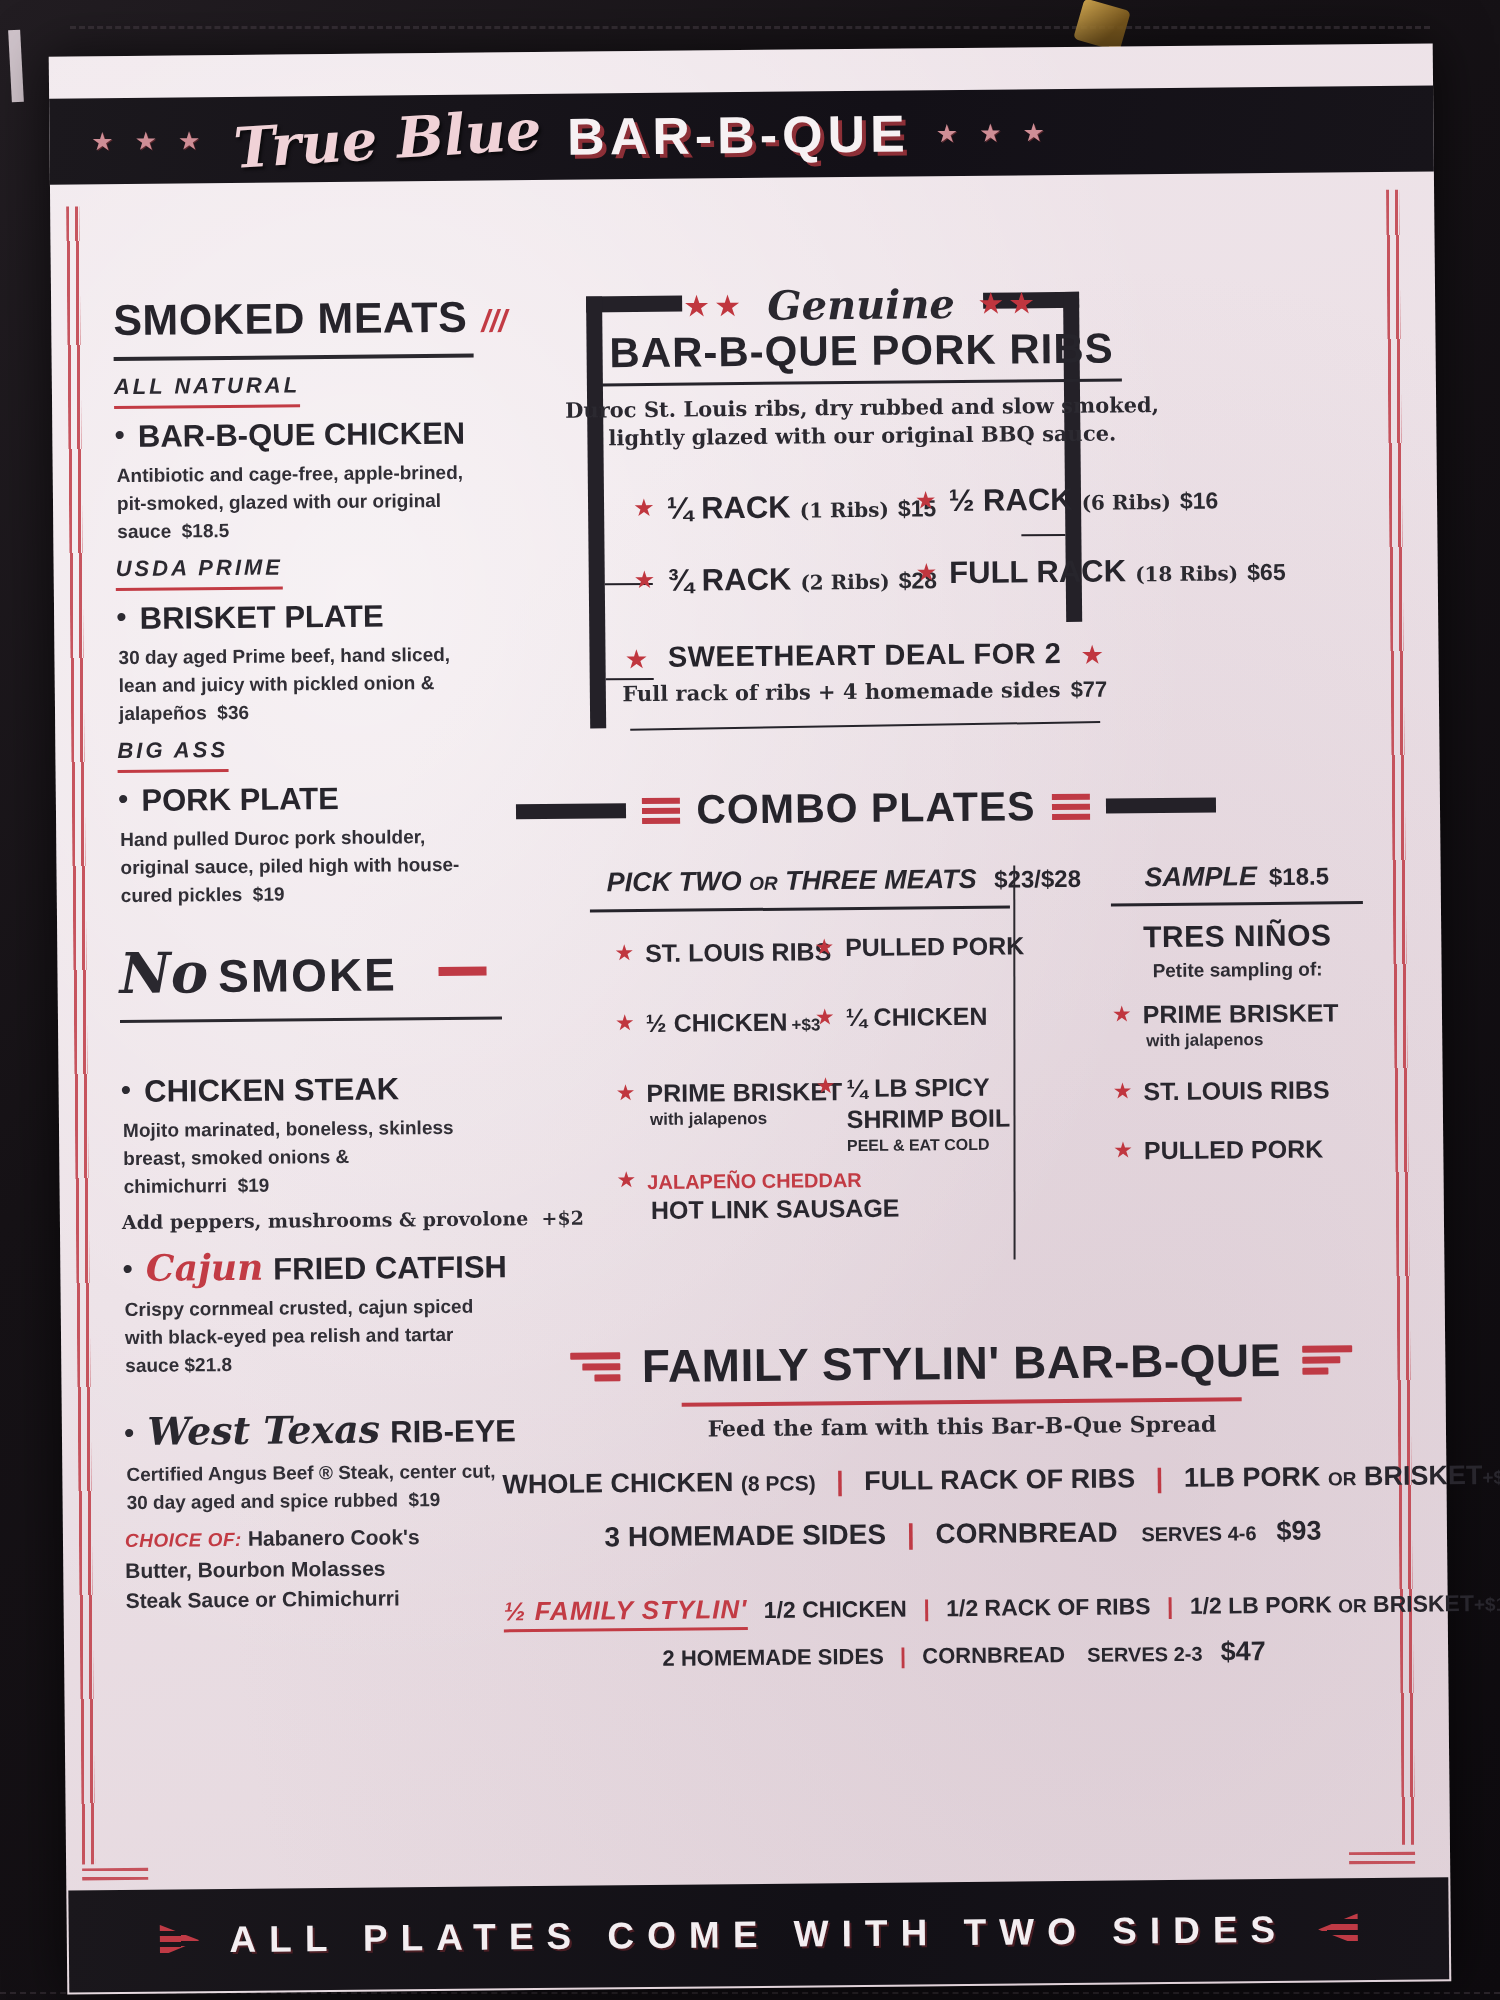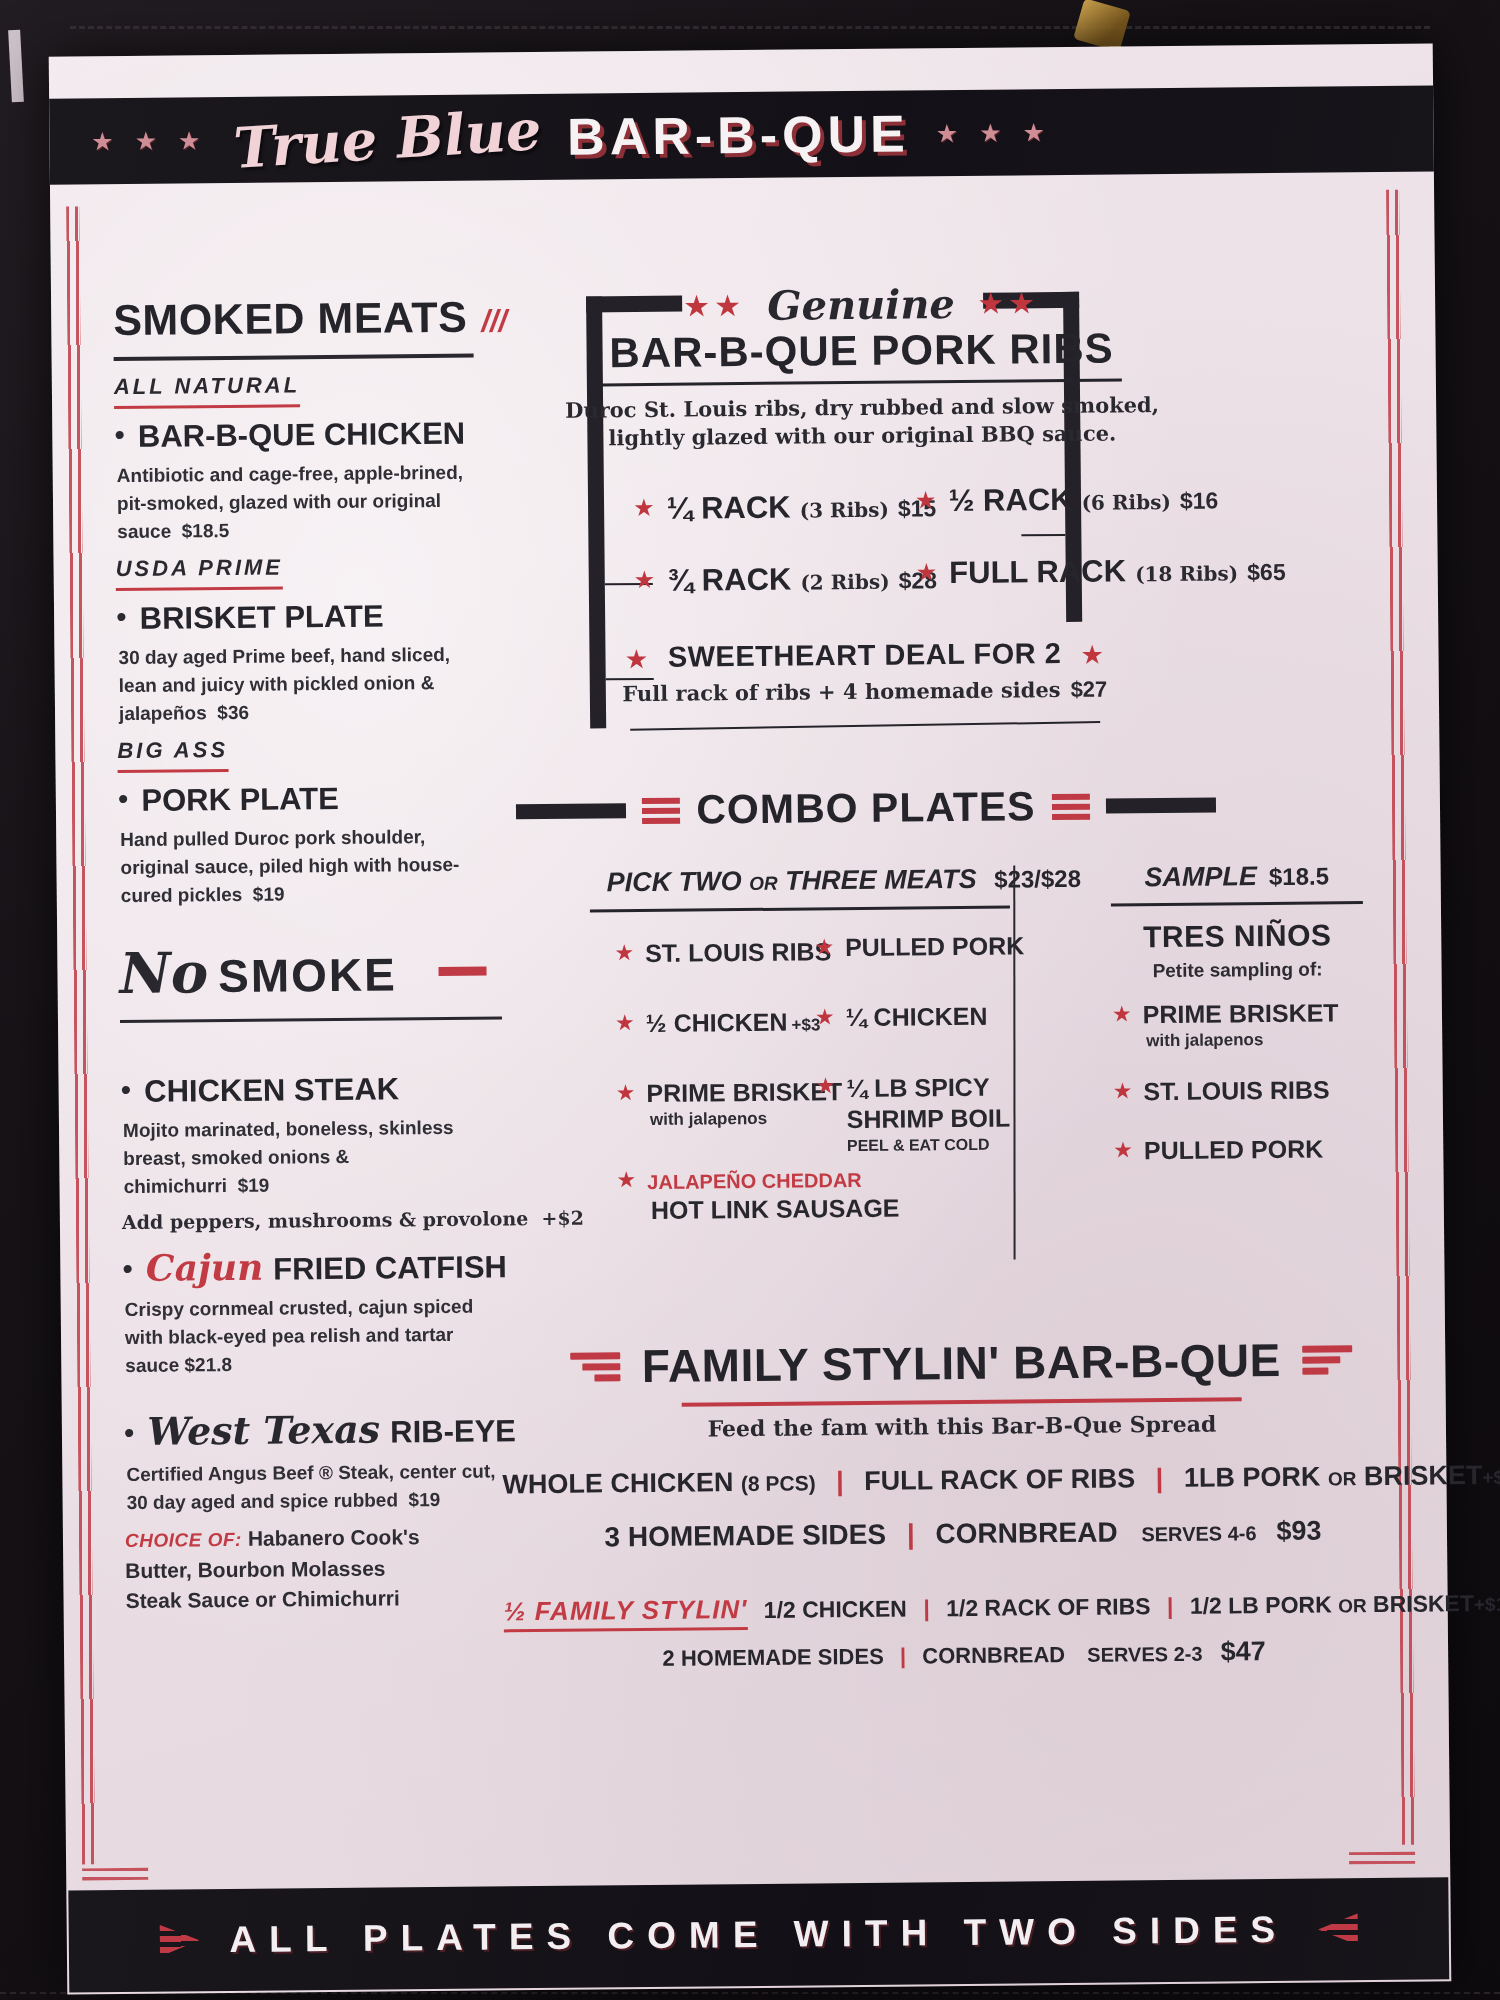--- a/index.html
+++ b/index.html
@@ -224,39 +224,39 @@
       <span class="gstars">★★</span>
       <span class="script genuine" style="margin:0 18px;">Genuine</span>
       <span class="gstars">★★</span>
     </div>
     <div class="ribs-row" style="top:46px;"><span class="ribs-title">BAR-B-QUE PORK RIBS</span></div>
     <div class="ribs-rule"></div>
     <div class="ribs-row slab" style="top:114px;">Duroc St. Louis ribs, dry rubbed and slow smoked,</div>
     <div class="ribs-row slab" style="top:142px;">lightly glazed with our original BBQ sauce.</div>
 
     <div class="rack-cell" style="left:120px;top:208px;">
-      <span class="st rack-star">★</span><span class="rack-name">¼ RACK</span><span class="rack-qty">(3 Ribs)</span><span class="rack-price">$15</span>
+      <span class="st rack-star">★</span><span class="rack-name">¼ RACK</span><span class="rack-qty">(1 Ribs)</span><span class="rack-price">$15</span>
     </div>
     <div class="rack-cell" style="left:402px;top:203px;">
       <span class="st rack-star">★</span><span class="rack-name">½ RACK</span><span class="rack-qty">(6 Ribs)</span><span class="rack-price">$16</span>
     </div>
     <div class="rack-cell" style="left:120px;top:280px;">
       <span class="st rack-star">★</span><span class="rack-name">¾ RACK</span><span class="rack-qty">(2 Ribs)</span><span class="rack-price">$28</span>
     </div>
     <div class="rack-cell" style="left:402px;top:275px;">
       <span class="st rack-star">★</span><span class="rack-name">FULL RACK</span><span class="rack-qty">(18 Ribs)</span><span class="rack-price">$65</span>
     </div>
 
     <div class="ribs-row sweet" style="top:358px;">
       <span class="st">★</span>
       <span style="margin:0 12px;">SWEETHEART DEAL FOR 2</span>
       <span class="st">★</span>
     </div>
     <div class="ribs-row" style="top:398px;">
-      <span class="sdesc">Full rack of ribs + 4 homemade sides</span><span class="sprice">$27</span>
+      <span class="sdesc">Full rack of ribs + 4 homemade sides</span><span class="sprice">$77</span>
     </div>
     <div class="ribs-bline"></div>
   </div>
 
   <div class="combo-head">
     <div class="hbar"></div>
     <div class="burger">
         <i></i>
         <i></i>
         <i></i>

